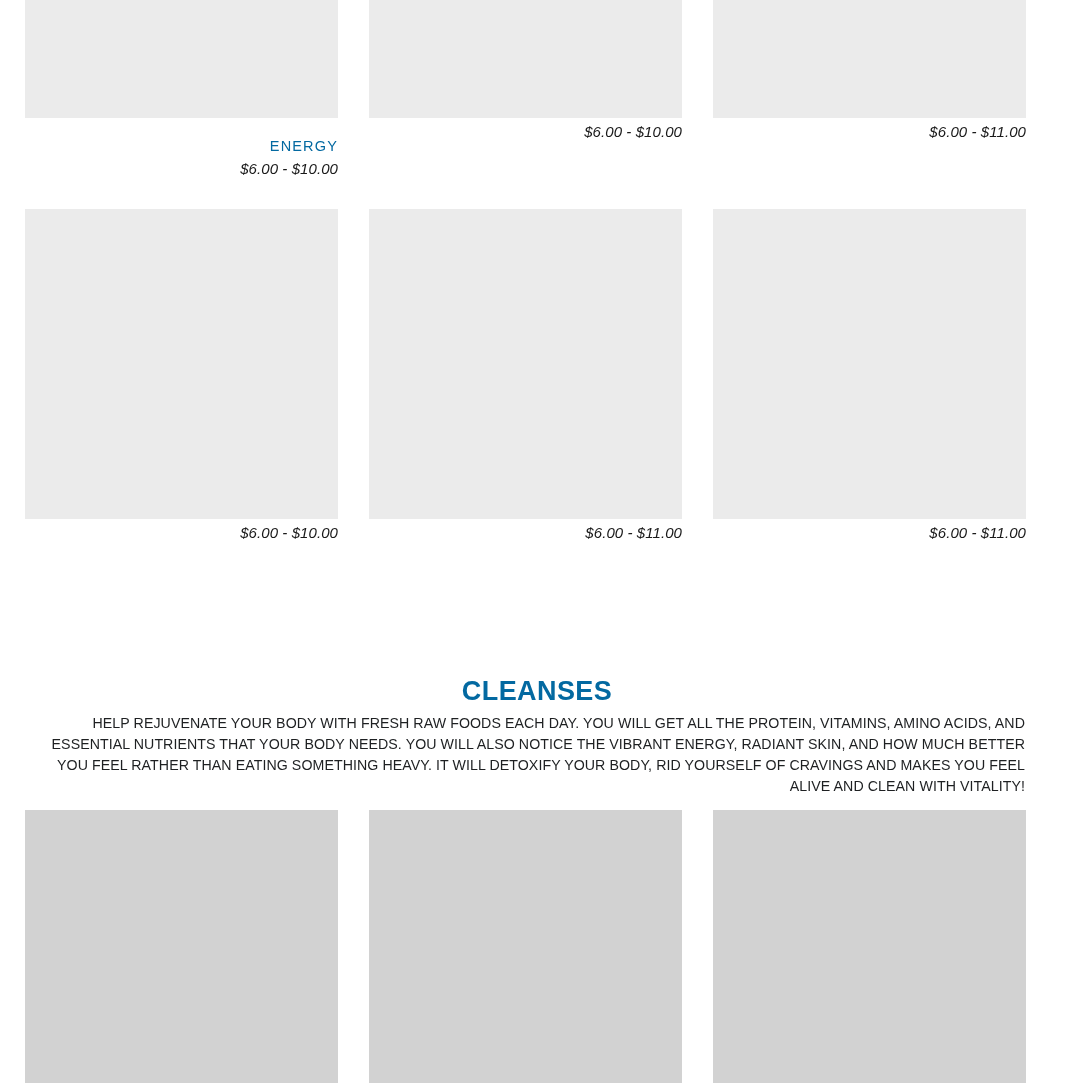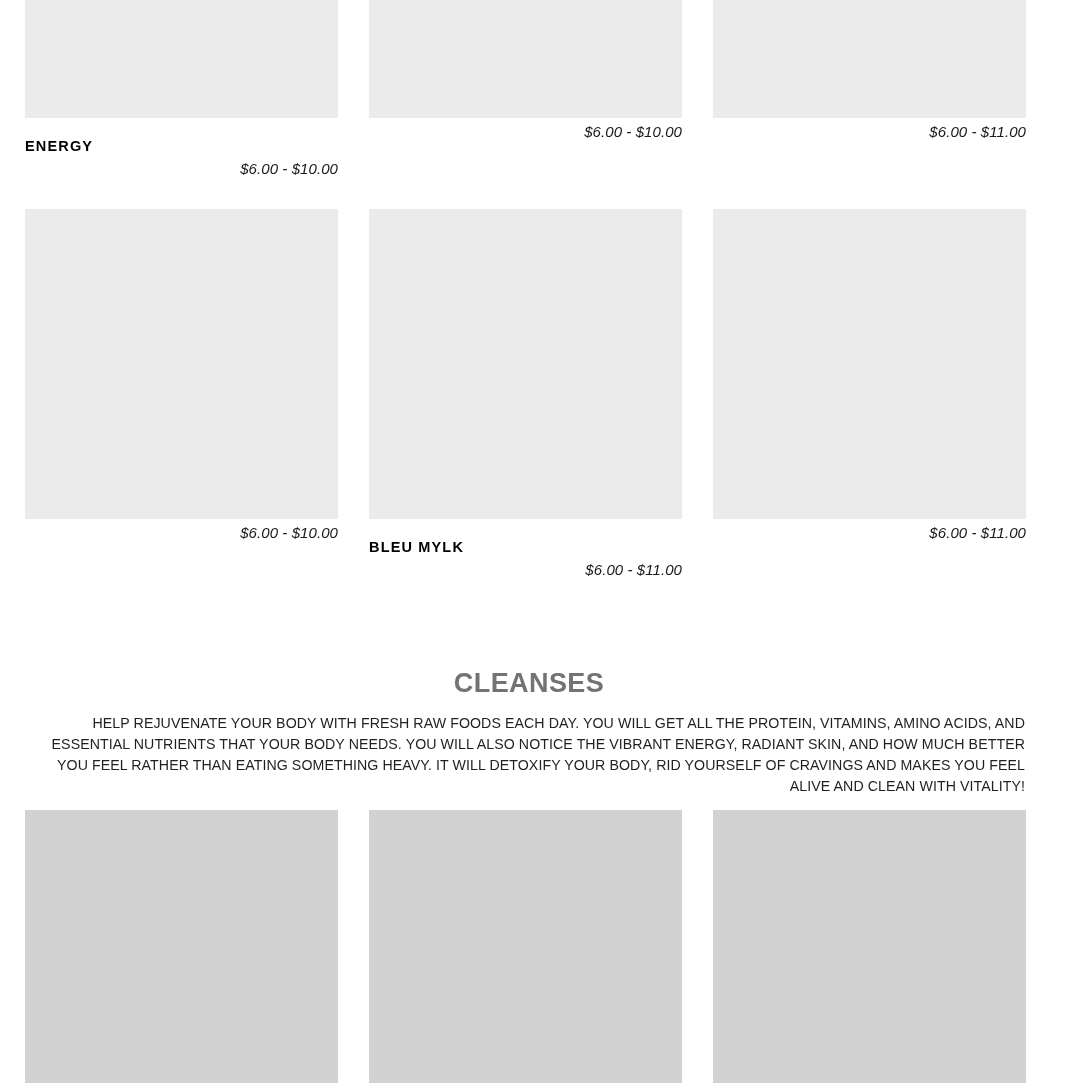--- a/index.html
+++ b/index.html
@@ -46,27 +46,27 @@
   .thumb {
     width: 313px;
     background: #ebebeb;
     display: block;
   }
   .thumb.tall   { height: 258px; }   
   .thumb.square { height: 310px; }   
 
   .card-title {
     margin: 21px 0 0 0;
-    text-align: left;
+    text-align: right;
     font-size: 14.5px;
-    font-weight: 700;
+    font-weight: 400;
     letter-spacing: 0.08em;
     line-height: 1.1;
     text-transform: uppercase;
-    color: #000000;
+    color: #0369a1;
     white-space: nowrap;
   }
 
   .card-price {
     margin: 6px 0 0 0;
     text-align: right;
     font-size: 15px;
     font-style: italic;
     font-weight: 400;
     letter-spacing: 0.005em;
@@ -81,22 +81,22 @@
   .section-heading {
     position: absolute;
     left: 0;
     top: 664px;
     width: 1050px;
     text-align: center;
     font-size: 27px;
     font-weight: 700;
     letter-spacing: 0.015em;
     text-transform: uppercase;
-    color: #737373;
-    margin: 4px;
+    color: #0369a1;
+    margin: 12px;
   }
 
   .section-desc {
     position: absolute;
     left: 25px;
     top: 713px;
     width: 1000px;
     margin: 0;
     text-align: right;
     font-size: 14.2px;
@@ -138,21 +138,20 @@
     </a>
 
     <div class="row-gap-spacer"></div>
 
     <a class="card">
       <span class="thumb square"></span>
       <div class="card-price">$6.00 - $10.00</div>
     </a>
     <a class="card">
       <span class="thumb square"></span>
-      <div class="card-title">BLEU MYLK</div>
       <div class="card-price">$6.00 - $11.00</div>
     </a>
     <a class="card">
       <span class="thumb square"></span>
       <div class="card-price">$6.00 - $11.00</div>
     </a>
   </div>
 
   <h2 class="section-heading">CLEANSES</h2>
   <p class="section-desc">HELP REJUVENATE YOUR BODY WITH FRESH RAW FOODS EACH DAY. YOU WILL GET ALL THE PROTEIN, VITAMINS, AMINO ACIDS, AND ESSENTIAL NUTRIENTS THAT YOUR BODY NEEDS. YOU WILL ALSO NOTICE THE VIBRANT ENERGY, RADIANT SKIN, AND HOW MUCH BETTER YOU FEEL RATHER THAN EATING SOMETHING HEAVY. IT WILL DETOXIFY YOUR BODY, RID YOURSELF OF CRAVINGS AND MAKES YOU FEEL ALIVE AND CLEAN WITH VITALITY!</p>

